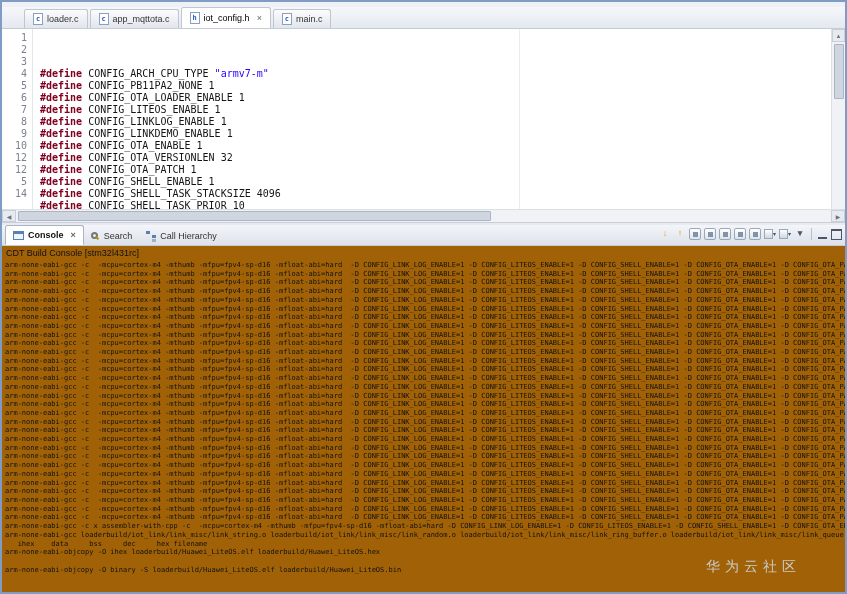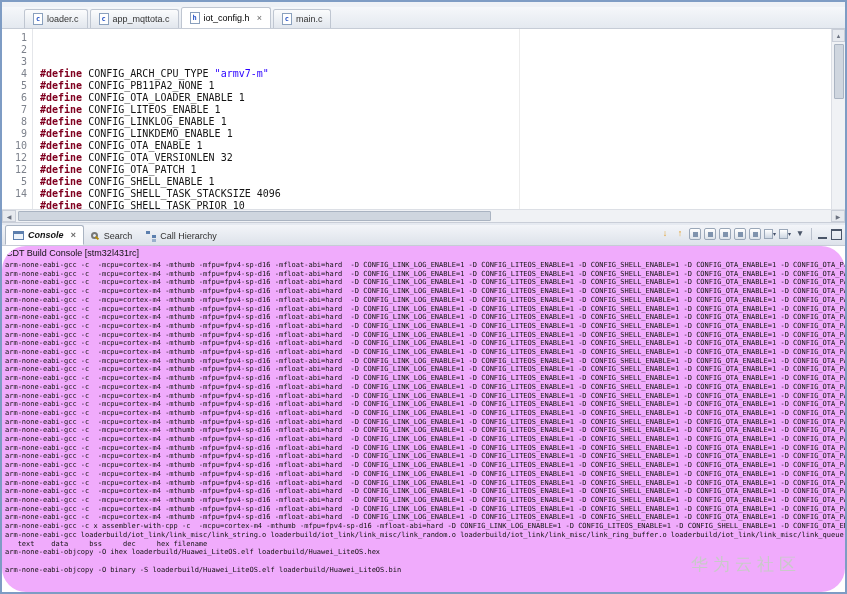--- a/index.html
+++ b/index.html
@@ -50,21 +50,21 @@
 
   .splitter { height:3px; background:#e6eaf1; border-top:1px solid #c9ced8; flex:0 0 auto; }
 
   
   .console-header { height:21px; flex:0 0 auto; background:linear-gradient(#f3f5f9,#dde2ea);
                     border-bottom:1px solid #c6ccd6; display:flex; align-items:flex-end;
                     padding:0 4px 0 3px; position:relative; }
   .ctab { display:flex; align-items:center; gap:4px; padding:2px 7px; font-size:9px;
           color:#333; white-space:nowrap; height:18px; }
   .ctab.active { background:#fff; border:1px solid #aab4c2; border-bottom:1px solid #fff;
-                 border-radius:2.5px 2.5px 0 0; font-weight:bold; color:#111; height:20px;font-style:italic; }
+                 border-radius:2.5px 2.5px 0 0; font-weight:bold; color:#111; height:20px; }
   .cicon { display:inline-block; position:relative; }
   .cicon-console { width:11px; height:9px; border:1px solid #5c7fae; background:#eef4fb; }
   .cicon-console::before { content:""; position:absolute; left:0; top:0; right:0; height:2px; background:#5c7fae; }
   .cicon-search { width:7px; height:7px; border:2px solid #777; border-radius:50%; margin:0 2px 2px 0; }
   .cicon-search::after { content:""; position:absolute; width:4px; height:2px; background:#b58900;
                          transform:rotate(45deg); right:-3px; bottom:-2px; }
   .cicon-hier { width:10px; height:10px; }
   .cicon-hier::before { content:""; position:absolute; left:0; top:0; width:4px; height:3px;
                         background:#5c7fae; box-shadow:6px 4px 0 #5c7fae, 6px 8px 0 #9ab0cc; }
   .console-toolbar { position:absolute; right:3px; top:3px; display:flex; align-items:center; gap:3px; }
@@ -75,26 +75,26 @@
   .tbicon.boxcaret { display:flex; align-items:center; }
   .tbicon.boxcaret::before { content:""; width:8px; height:8px; background:linear-gradient(#fff,#cdd6e2);
                              border:1px solid #9aa7b8; }
   .tbicon.boxcaret::after { content:"▾"; font-size:6px; color:#44506a; }
   .tbsep { width:1px; height:12px; background:#b9c0cc; margin:0 2px; }
   .win-min, .win-max { width:11px; height:11px; position:relative; cursor:default; }
   .win-min::after { content:""; position:absolute; left:1px; right:1px; bottom:1px; height:2px; background:#4a5568; }
   .win-max::after { content:""; position:absolute; inset:0; border:1px solid #4a5568; border-top-width:2px; }
 
   
-  .console-body { flex:1; background:#f0abfc; overflow:hidden; position:relative;border-radius:24px; }
+  .console-body { flex:1; background:#a16207; overflow:hidden; position:relative; }
   .console-title { font:9px/13px "Liberation Sans", sans-serif; color:#111; padding:1px 0 1px 4px; }
   .cline { font:7px/8.7px "DejaVu Sans Mono",monospace; color:#111;
            white-space:pre; overflow:hidden; padding-left:3px; }
 
-  .watermark { position:absolute; right:44px; bottom:16px; font-size:17px; letter-spacing:5px;
+  .watermark { position:absolute; right:44px; bottom:16px; font-size:14px; letter-spacing:5px;
                color:#c9c9c9; font-family:"DejaVu Sans", sans-serif; pointer-events:none; }
 </style>
 </head>
 <body>
 
 <div class="window">
 
   <div class="top-strip"></div>
 
   <div class="editor-tabbar">
@@ -214,21 +214,21 @@
         <div class="cline">arm-none-eabi-gcc -c  -mcpu=cortex-m4 -mthumb -mfpu=fpv4-sp-d16 -mfloat-abi=hard  -D CONFIG_LINK_LOG_ENABLE=1 -D CONFIG_LITEOS_ENABLE=1 -D CONFIG_SHELL_ENABLE=1 -D CONFIG_OTA_ENABLE=1 -D CONFIG_OTA_PATCH=1 -D CONFIG_OTA_VERSIONLEN=32 -D CONFIG_LINKDEMO_ENABLE=1</div>
         <div class="cline">arm-none-eabi-gcc -c  -mcpu=cortex-m4 -mthumb -mfpu=fpv4-sp-d16 -mfloat-abi=hard  -D CONFIG_LINK_LOG_ENABLE=1 -D CONFIG_LITEOS_ENABLE=1 -D CONFIG_SHELL_ENABLE=1 -D CONFIG_OTA_ENABLE=1 -D CONFIG_OTA_PATCH=1 -D CONFIG_OTA_VERSIONLEN=32 -D CONFIG_LINKDEMO_ENABLE=1</div>
         <div class="cline">arm-none-eabi-gcc -c  -mcpu=cortex-m4 -mthumb -mfpu=fpv4-sp-d16 -mfloat-abi=hard  -D CONFIG_LINK_LOG_ENABLE=1 -D CONFIG_LITEOS_ENABLE=1 -D CONFIG_SHELL_ENABLE=1 -D CONFIG_OTA_ENABLE=1 -D CONFIG_OTA_PATCH=1 -D CONFIG_OTA_VERSIONLEN=32 -D CONFIG_LINKDEMO_ENABLE=1</div>
         <div class="cline">arm-none-eabi-gcc -c  -mcpu=cortex-m4 -mthumb -mfpu=fpv4-sp-d16 -mfloat-abi=hard  -D CONFIG_LINK_LOG_ENABLE=1 -D CONFIG_LITEOS_ENABLE=1 -D CONFIG_SHELL_ENABLE=1 -D CONFIG_OTA_ENABLE=1 -D CONFIG_OTA_PATCH=1 -D CONFIG_OTA_VERSIONLEN=32 -D CONFIG_LINKDEMO_ENABLE=1</div>
         <div class="cline">arm-none-eabi-gcc -c  -mcpu=cortex-m4 -mthumb -mfpu=fpv4-sp-d16 -mfloat-abi=hard  -D CONFIG_LINK_LOG_ENABLE=1 -D CONFIG_LITEOS_ENABLE=1 -D CONFIG_SHELL_ENABLE=1 -D CONFIG_OTA_ENABLE=1 -D CONFIG_OTA_PATCH=1 -D CONFIG_OTA_VERSIONLEN=32 -D CONFIG_LINKDEMO_ENABLE=1</div>
         <div class="cline">arm-none-eabi-gcc -c  -mcpu=cortex-m4 -mthumb -mfpu=fpv4-sp-d16 -mfloat-abi=hard  -D CONFIG_LINK_LOG_ENABLE=1 -D CONFIG_LITEOS_ENABLE=1 -D CONFIG_SHELL_ENABLE=1 -D CONFIG_OTA_ENABLE=1 -D CONFIG_OTA_PATCH=1 -D CONFIG_OTA_VERSIONLEN=32 -D CONFIG_LINKDEMO_ENABLE=1</div>
         <div class="cline">arm-none-eabi-gcc -c  -mcpu=cortex-m4 -mthumb -mfpu=fpv4-sp-d16 -mfloat-abi=hard  -D CONFIG_LINK_LOG_ENABLE=1 -D CONFIG_LITEOS_ENABLE=1 -D CONFIG_SHELL_ENABLE=1 -D CONFIG_OTA_ENABLE=1 -D CONFIG_OTA_PATCH=1 -D CONFIG_OTA_VERSIONLEN=32 -D CONFIG_LINKDEMO_ENABLE=1</div>
         <div class="cline">arm-none-eabi-gcc -c  -mcpu=cortex-m4 -mthumb -mfpu=fpv4-sp-d16 -mfloat-abi=hard  -D CONFIG_LINK_LOG_ENABLE=1 -D CONFIG_LITEOS_ENABLE=1 -D CONFIG_SHELL_ENABLE=1 -D CONFIG_OTA_ENABLE=1 -D CONFIG_OTA_PATCH=1 -D CONFIG_OTA_VERSIONLEN=32 -D CONFIG_LINKDEMO_ENABLE=1</div>
         <div class="cline">arm-none-eabi-gcc -c x assembler-with-cpp -c  -mcpu=cortex-m4 -mthumb -mfpu=fpv4-sp-d16 -mfloat-abi=hard -D CONFIG_LINK_LOG_ENABLE=1 -D CONFIG_LITEOS_ENABLE=1 -D CONFIG_SHELL_ENABLE=1 -D CONFIG_OTA_ENABLE=1 -D CONFIG_OTA_PATCH=1</div>
         <div class="cline">arm-none-eabi-gcc loaderbuild/iot_link/link_misc/link_string.o loaderbuild/iot_link/link_misc/link_random.o loaderbuild/iot_link/link_misc/link_ring_buffer.o loaderbuild/iot_link/link_misc/link_queue.o loaderbuild/iot_link/link_misc/link_ring_buffer.o</div>
-        <div class="cline">   text    data     bss     dec     hex filename</div>
+        <div class="cline">   ihex    data     bss     dec     hex filename</div>
         <div class="cline">arm-none-eabi-objcopy -O ihex loaderbuild/Huawei_LiteOS.elf loaderbuild/Huawei_LiteOS.hex</div>
         <div class="cline">&nbsp;</div>
         <div class="cline">arm-none-eabi-objcopy -O binary -S loaderbuild/Huawei_LiteOS.elf loaderbuild/Huawei_LiteOS.bin</div>
       </div>
   </div>
 
   <div class="watermark">华为云社区</div>
 </div>
 
 </body></html>

